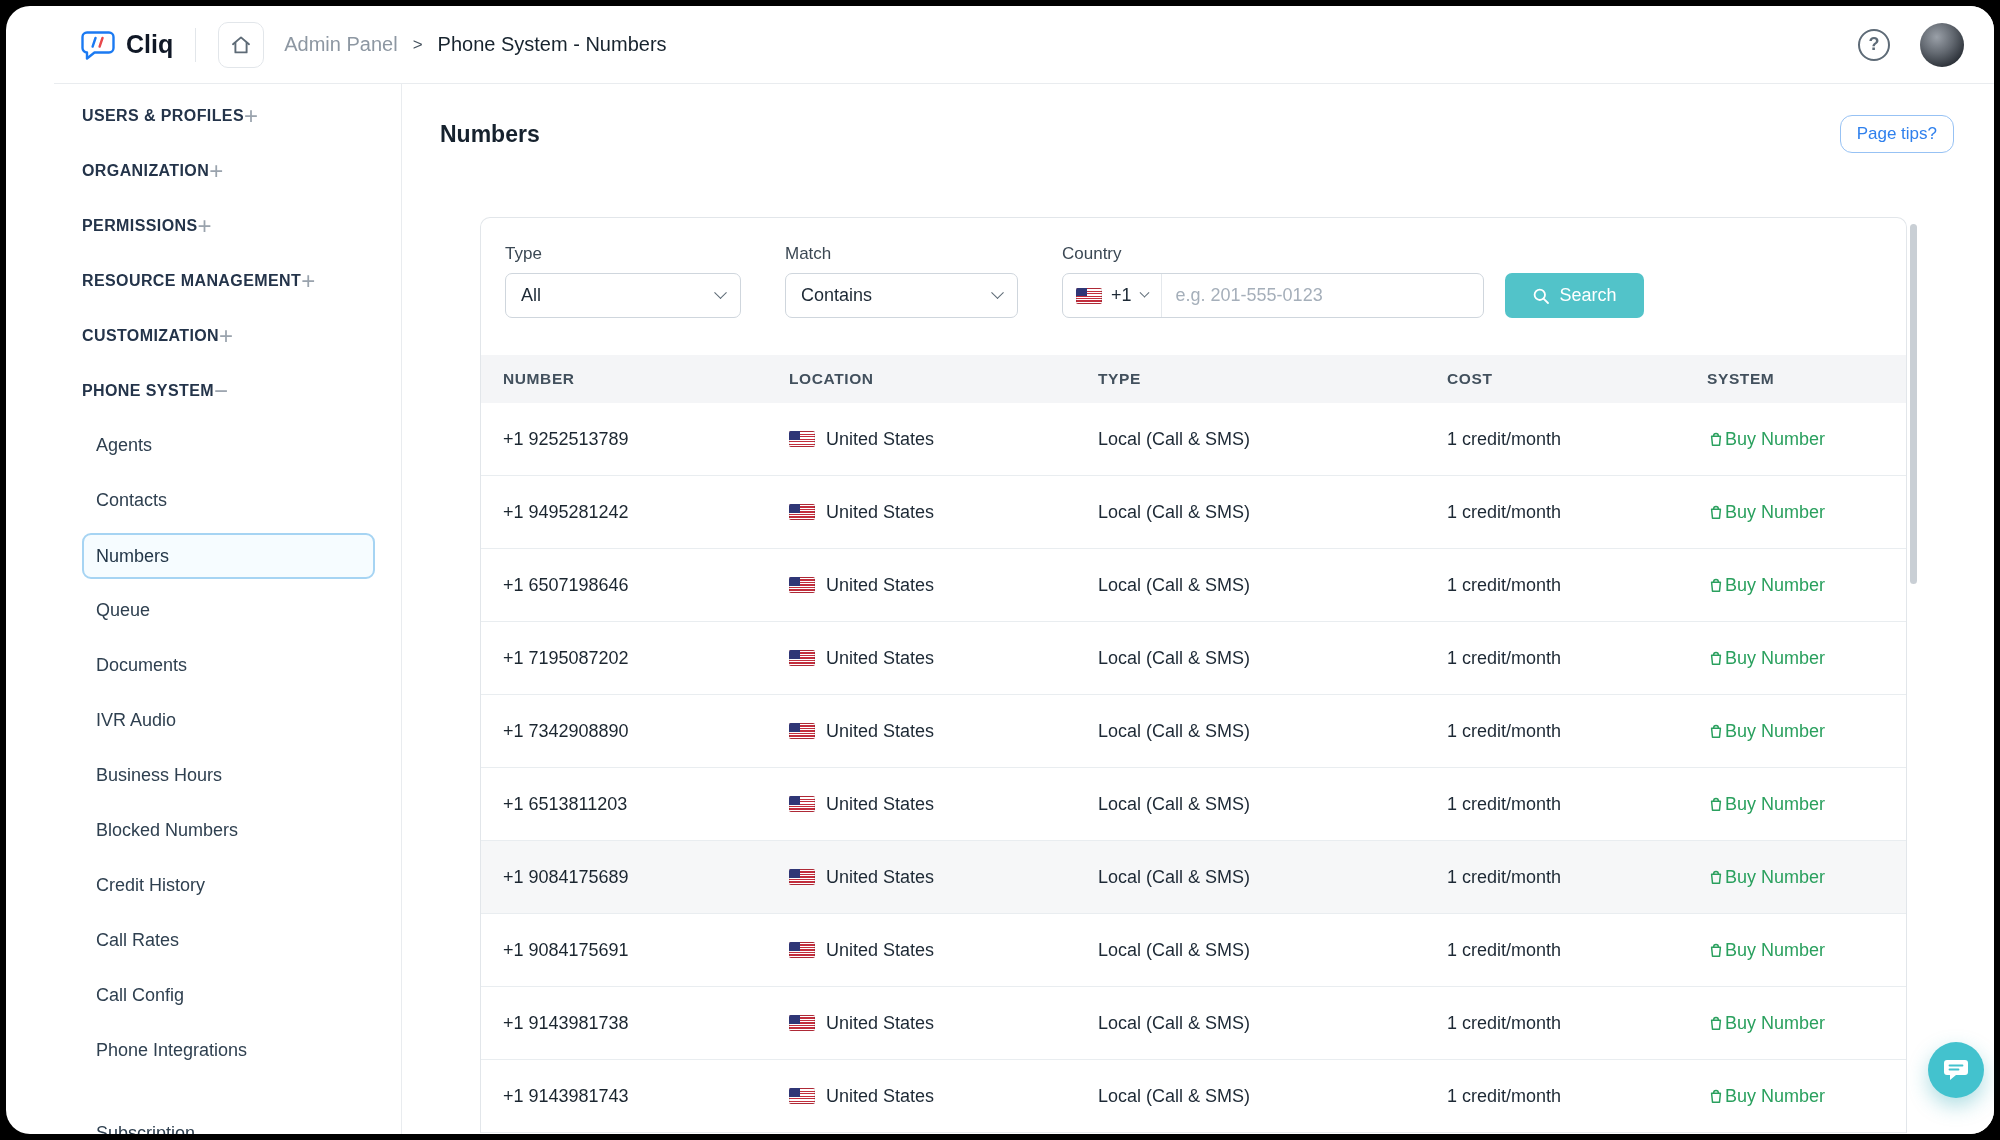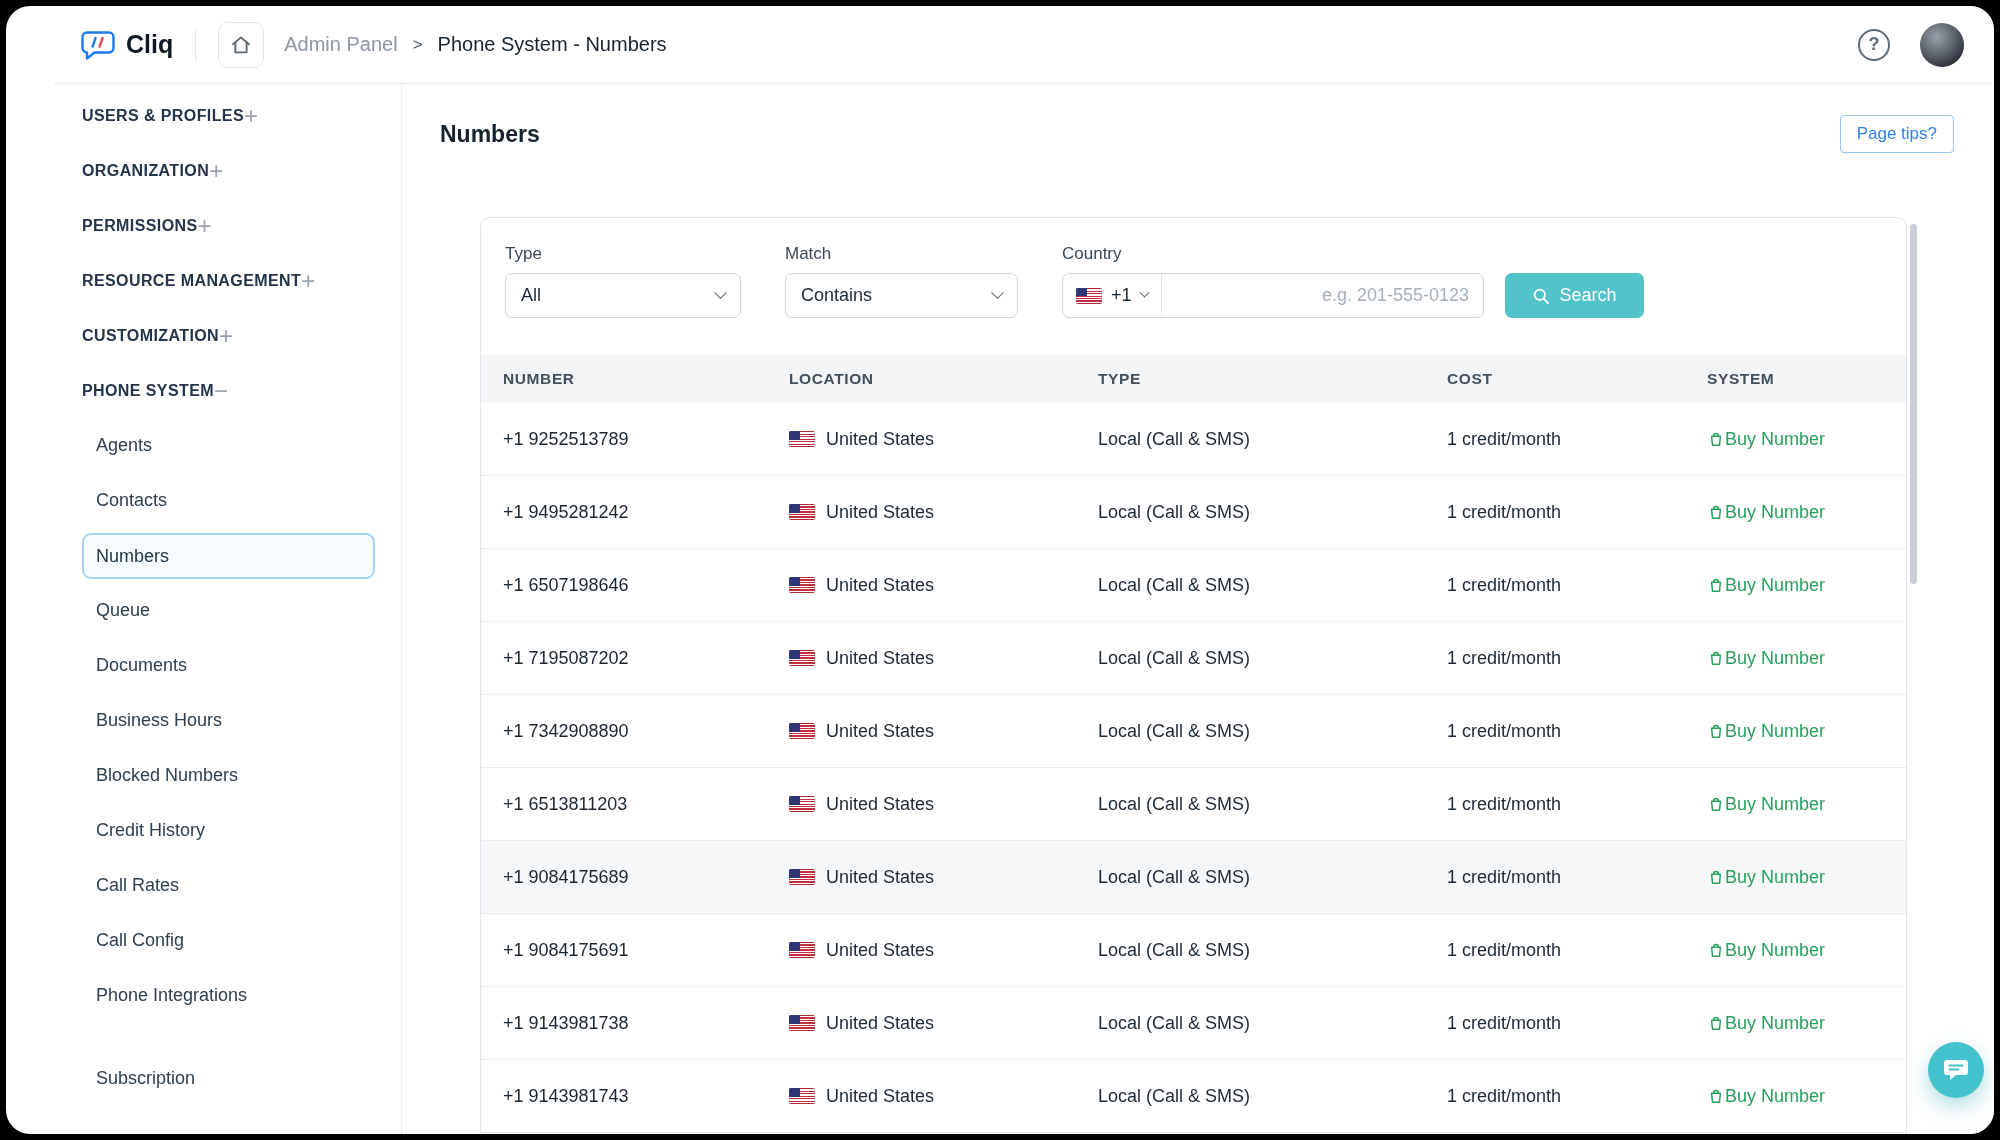--- a/index.html
+++ b/index.html
@@ -32,36 +32,36 @@
   .side-section .lbl { font-size: 16px; font-weight: 700; color: #24344a; letter-spacing: .4px; }
   .side-section .tgl { color: #9aa3ad; font-size: 24px; font-weight: 300; line-height: 1; }
   .sub-item { height: 55px; display: flex; align-items: center; padding: 0 20px 0 42px; font-size: 18px; color: #2f4050; cursor: pointer; }
   .sub-item.selected { height: 46px; margin: 5px 26px 4px 28px; padding: 0 0 0 12px; border: 2px solid #a6d4f3; border-radius: 9px; background: #f6fcff; color: #233648; }
   .sub-item.clipped { margin-top: 28px; }
 
   
   .main { flex: 1; position: relative; padding: 0 40px 0 38px; overflow: hidden; background: #fff; }
   .title-row { height: 38px; margin-top: 31px; display: flex; align-items: center; justify-content: space-between; }
   .page-title { font-size: 23px; font-weight: 700; color: #16222e; }
-  .page-tips { height: 38px; padding: 0 16px; font-size: 17px; font-family: inherit; color: #2f80ed; background: #fff; border: 1px solid #97c2f4; border-radius: 4px; cursor: pointer; }
+  .page-tips { height: 38px; padding: 0 16px; font-size: 17px; font-family: inherit; color: #2f80ed; background: #fff; border: 1px solid #97c2f4; border-radius: 12px; cursor: pointer; }
 
   .panel { margin: 64px 47px 0 40px; border: 1px solid #e2e6ea; border-bottom: none; border-radius: 10px 10px 0 0; background: #fff; }
 
   
   .filters { display: flex; align-items: flex-end; gap: 44px; padding: 26px 24px 37px 24px; }
   .filter { display: flex; flex-direction: column; gap: 9px; }
   .filter label { font-size: 17px; color: #3b4854; }
   .select { height: 45px; border: 1px solid #cfd6dd; border-radius: 7px; background: #fff; display: flex; align-items: center; justify-content: space-between; padding: 0 15px; font-size: 18px; color: #1d2935; cursor: pointer; }
   .select.type { width: 236px; }
   .select.match { width: 233px; }
   .chev { width: 9px; height: 9px; border-right: 1.8px solid #5d6a76; border-bottom: 1.8px solid #5d6a76; transform: rotate(45deg) translate(-2px,-2px); flex: none; }
   .chev.small { width: 7px; height: 7px; }
   .country-control { width: 422px; height: 45px; border: 1px solid #cfd6dd; border-radius: 7px; background: #fff; display: flex; align-items: center; }
   .country-code { height: 100%; display: flex; align-items: center; gap: 9px; padding: 0 13px; border-right: 1px solid #e4e8ec; cursor: pointer; font-size: 18px; color: #1d2935; }
-  .phone-input { flex: 1; height: 100%; border: none; outline: none; font-size: 18px; font-family: inherit; color: #1d2935; padding: 0 14px; background: transparent; min-width: 0; text-align: right; }
+  .phone-input { flex: 1; height: 100%; border: none; outline: none; font-size: 18px; font-family: inherit; color: #1d2935; padding: 0 14px; background: transparent; min-width: 0; }
   .phone-input::placeholder { color: #a5afba; }
   .search-btn { width: 139px; height: 45px; margin-left: -23px; border: none; border-radius: 7px; background: #52c3c9; color: #fff; font-size: 18px; font-family: inherit; display: flex; align-items: center; justify-content: center; gap: 9px; cursor: pointer; }
 
   
   .flag-us { width: 26px; height: 16px; border-radius: 2px; position: relative; overflow: hidden; background: repeating-linear-gradient(to bottom, #c22e3d 0 1.25px, #fff 1.25px 2.5px); box-shadow: inset 0 0 0 1px rgba(0,0,0,.10); flex: none; }
   .flag-us::after { content: ""; position: absolute; top: 0; left: 0; width: 11px; height: 8.5px; background: #2f3676; }
 
   
   .thead, .trow { display: grid; grid-template-columns: 286px 309px 349px 260px 1fr; align-items: center; padding-left: 22px; }
   .thead { height: 48px; background: #f4f5f7; font-size: 15.5px; font-weight: 700; color: #42505d; letter-spacing: .6px; }
@@ -136,20 +136,21 @@
               <span class="lbl">PHONE SYSTEM</span>
               <span class="tgl">−</span>
             </div>
           </div>
         <div id="sidebar-subitems">
             <div class="sub-item">Agents</div>
             <div class="sub-item">Contacts</div>
             <div class="sub-item selected">Numbers</div>
             <div class="sub-item">Queue</div>
             <div class="sub-item">Documents</div>
+            <div class="sub-item">IVR Audio</div>
             <div class="sub-item">Business Hours</div>
             <div class="sub-item">Blocked Numbers</div>
             <div class="sub-item">Credit History</div>
             <div class="sub-item">Call Rates</div>
             <div class="sub-item">Call Config</div>
             <div class="sub-item">Phone Integrations</div>
             <div class="sub-item clipped">Subscription</div>
           </div>
       </aside>
 

